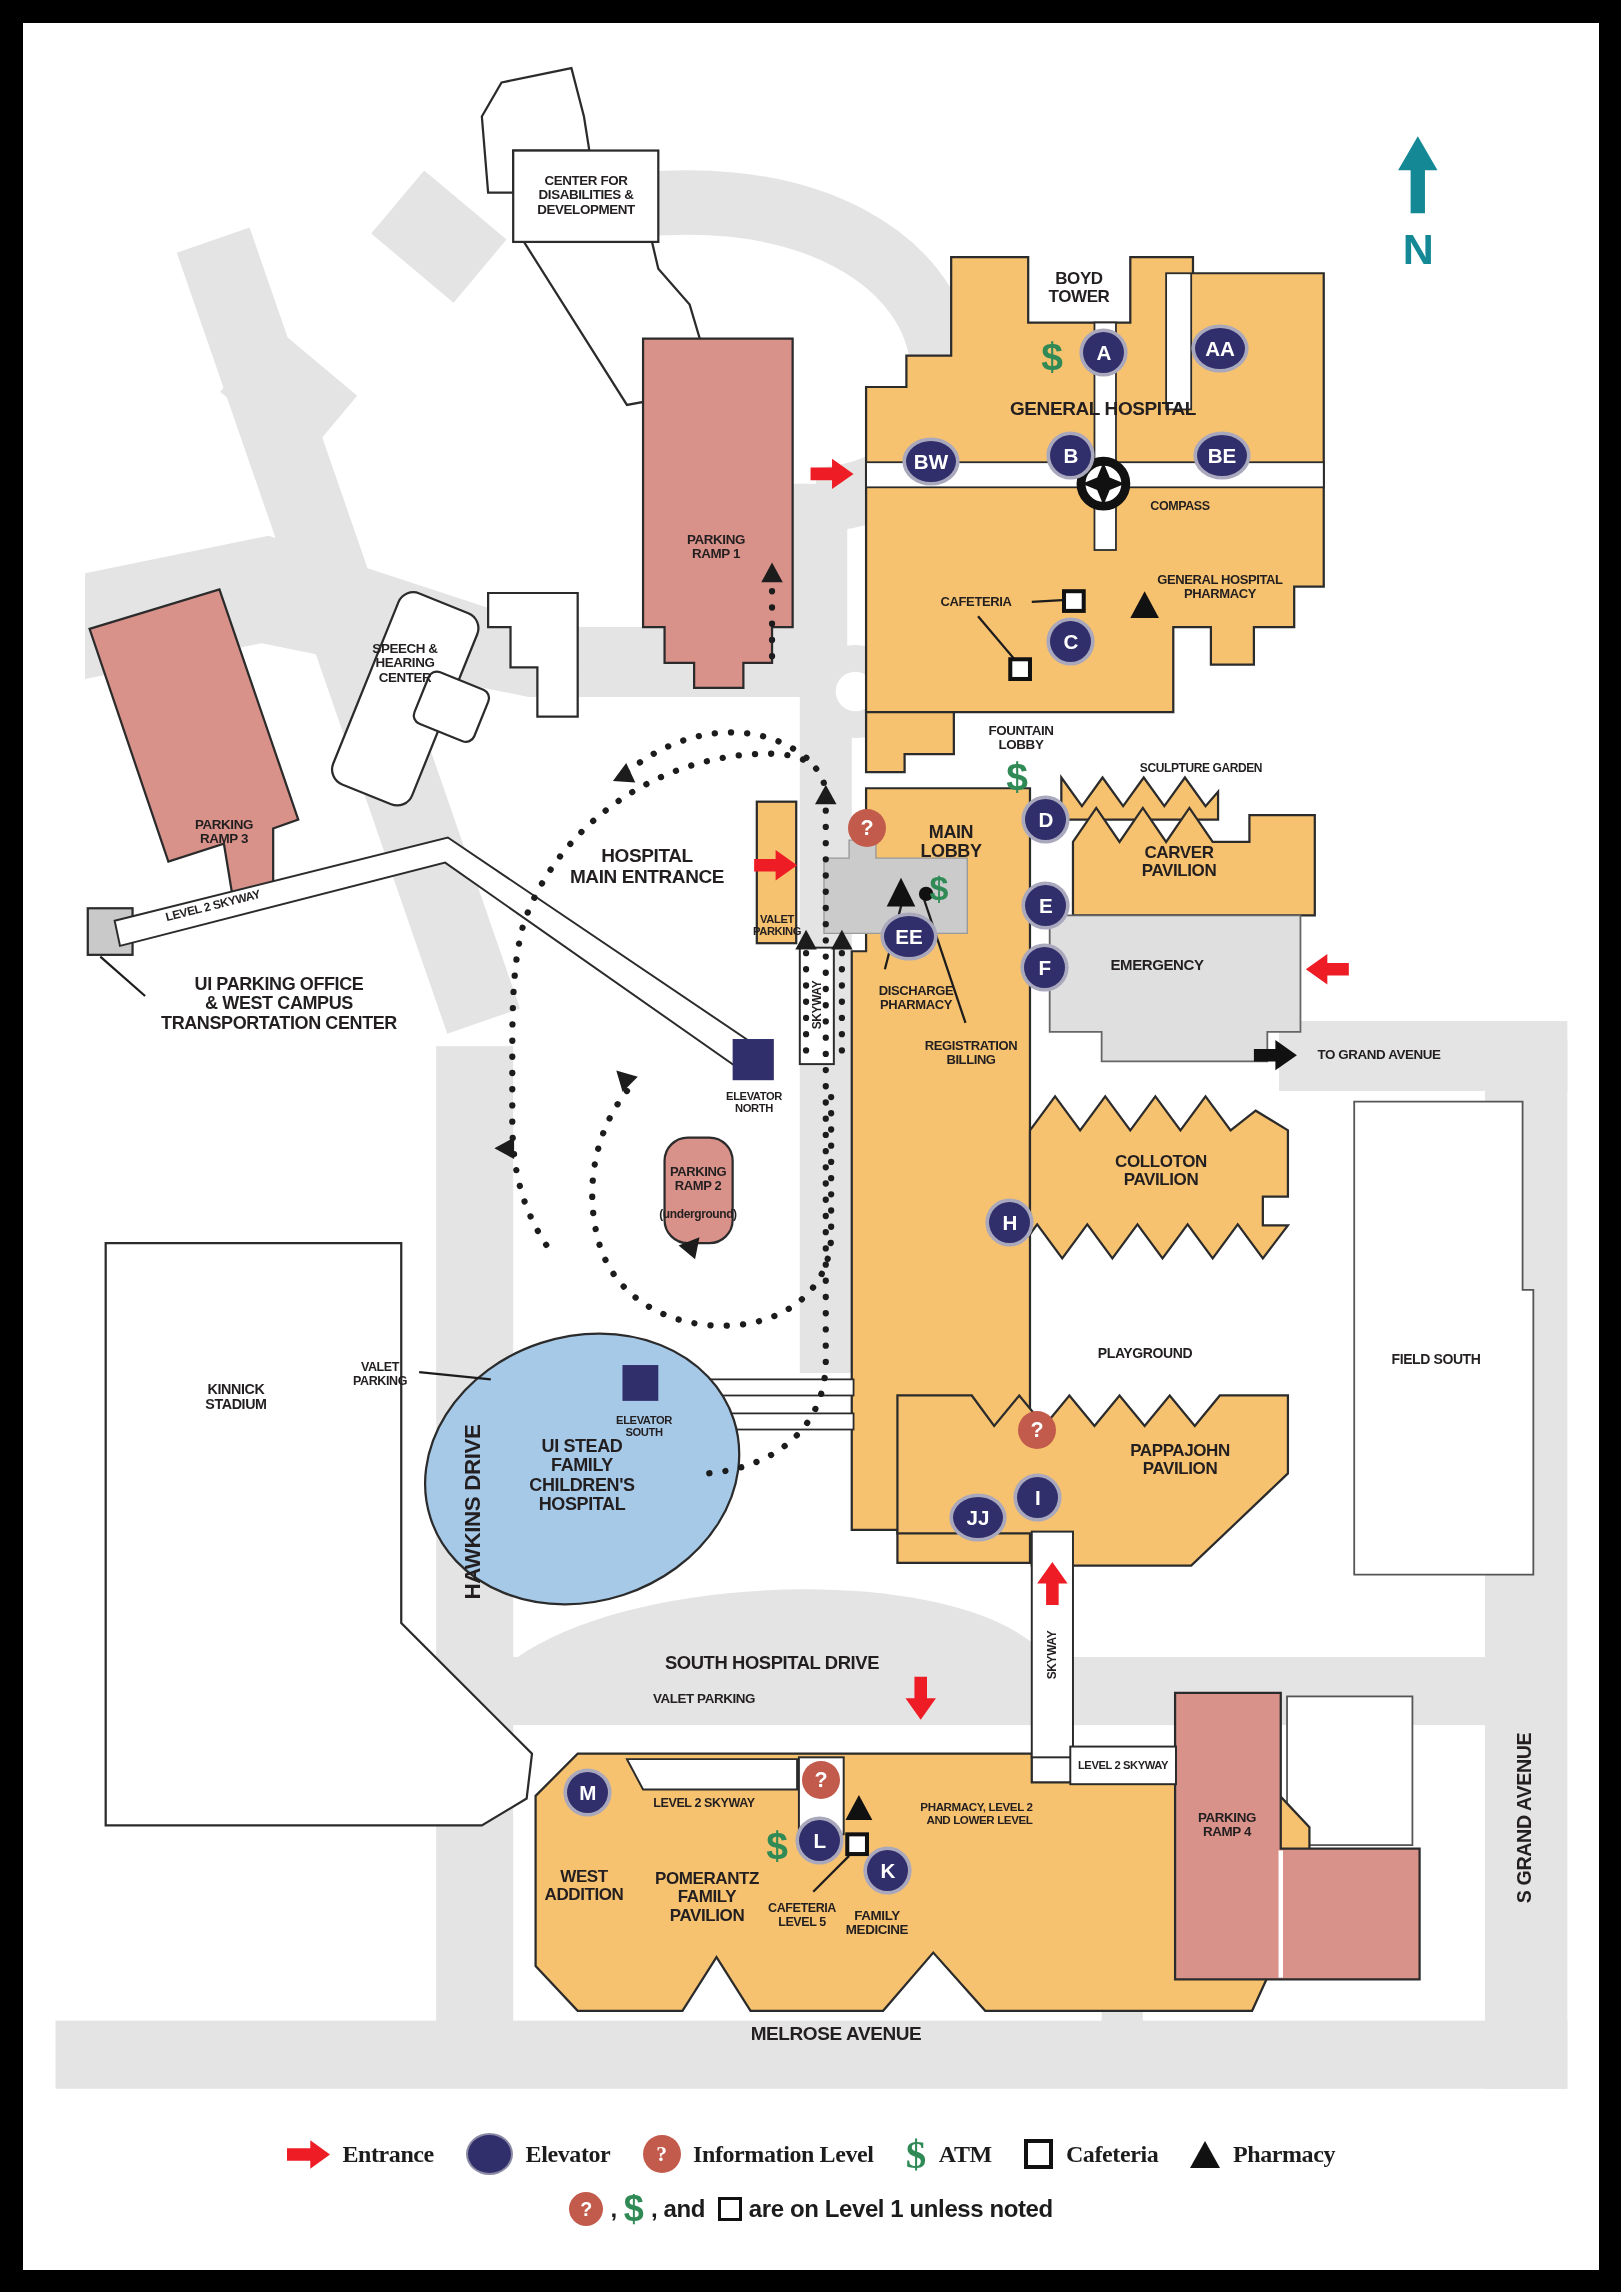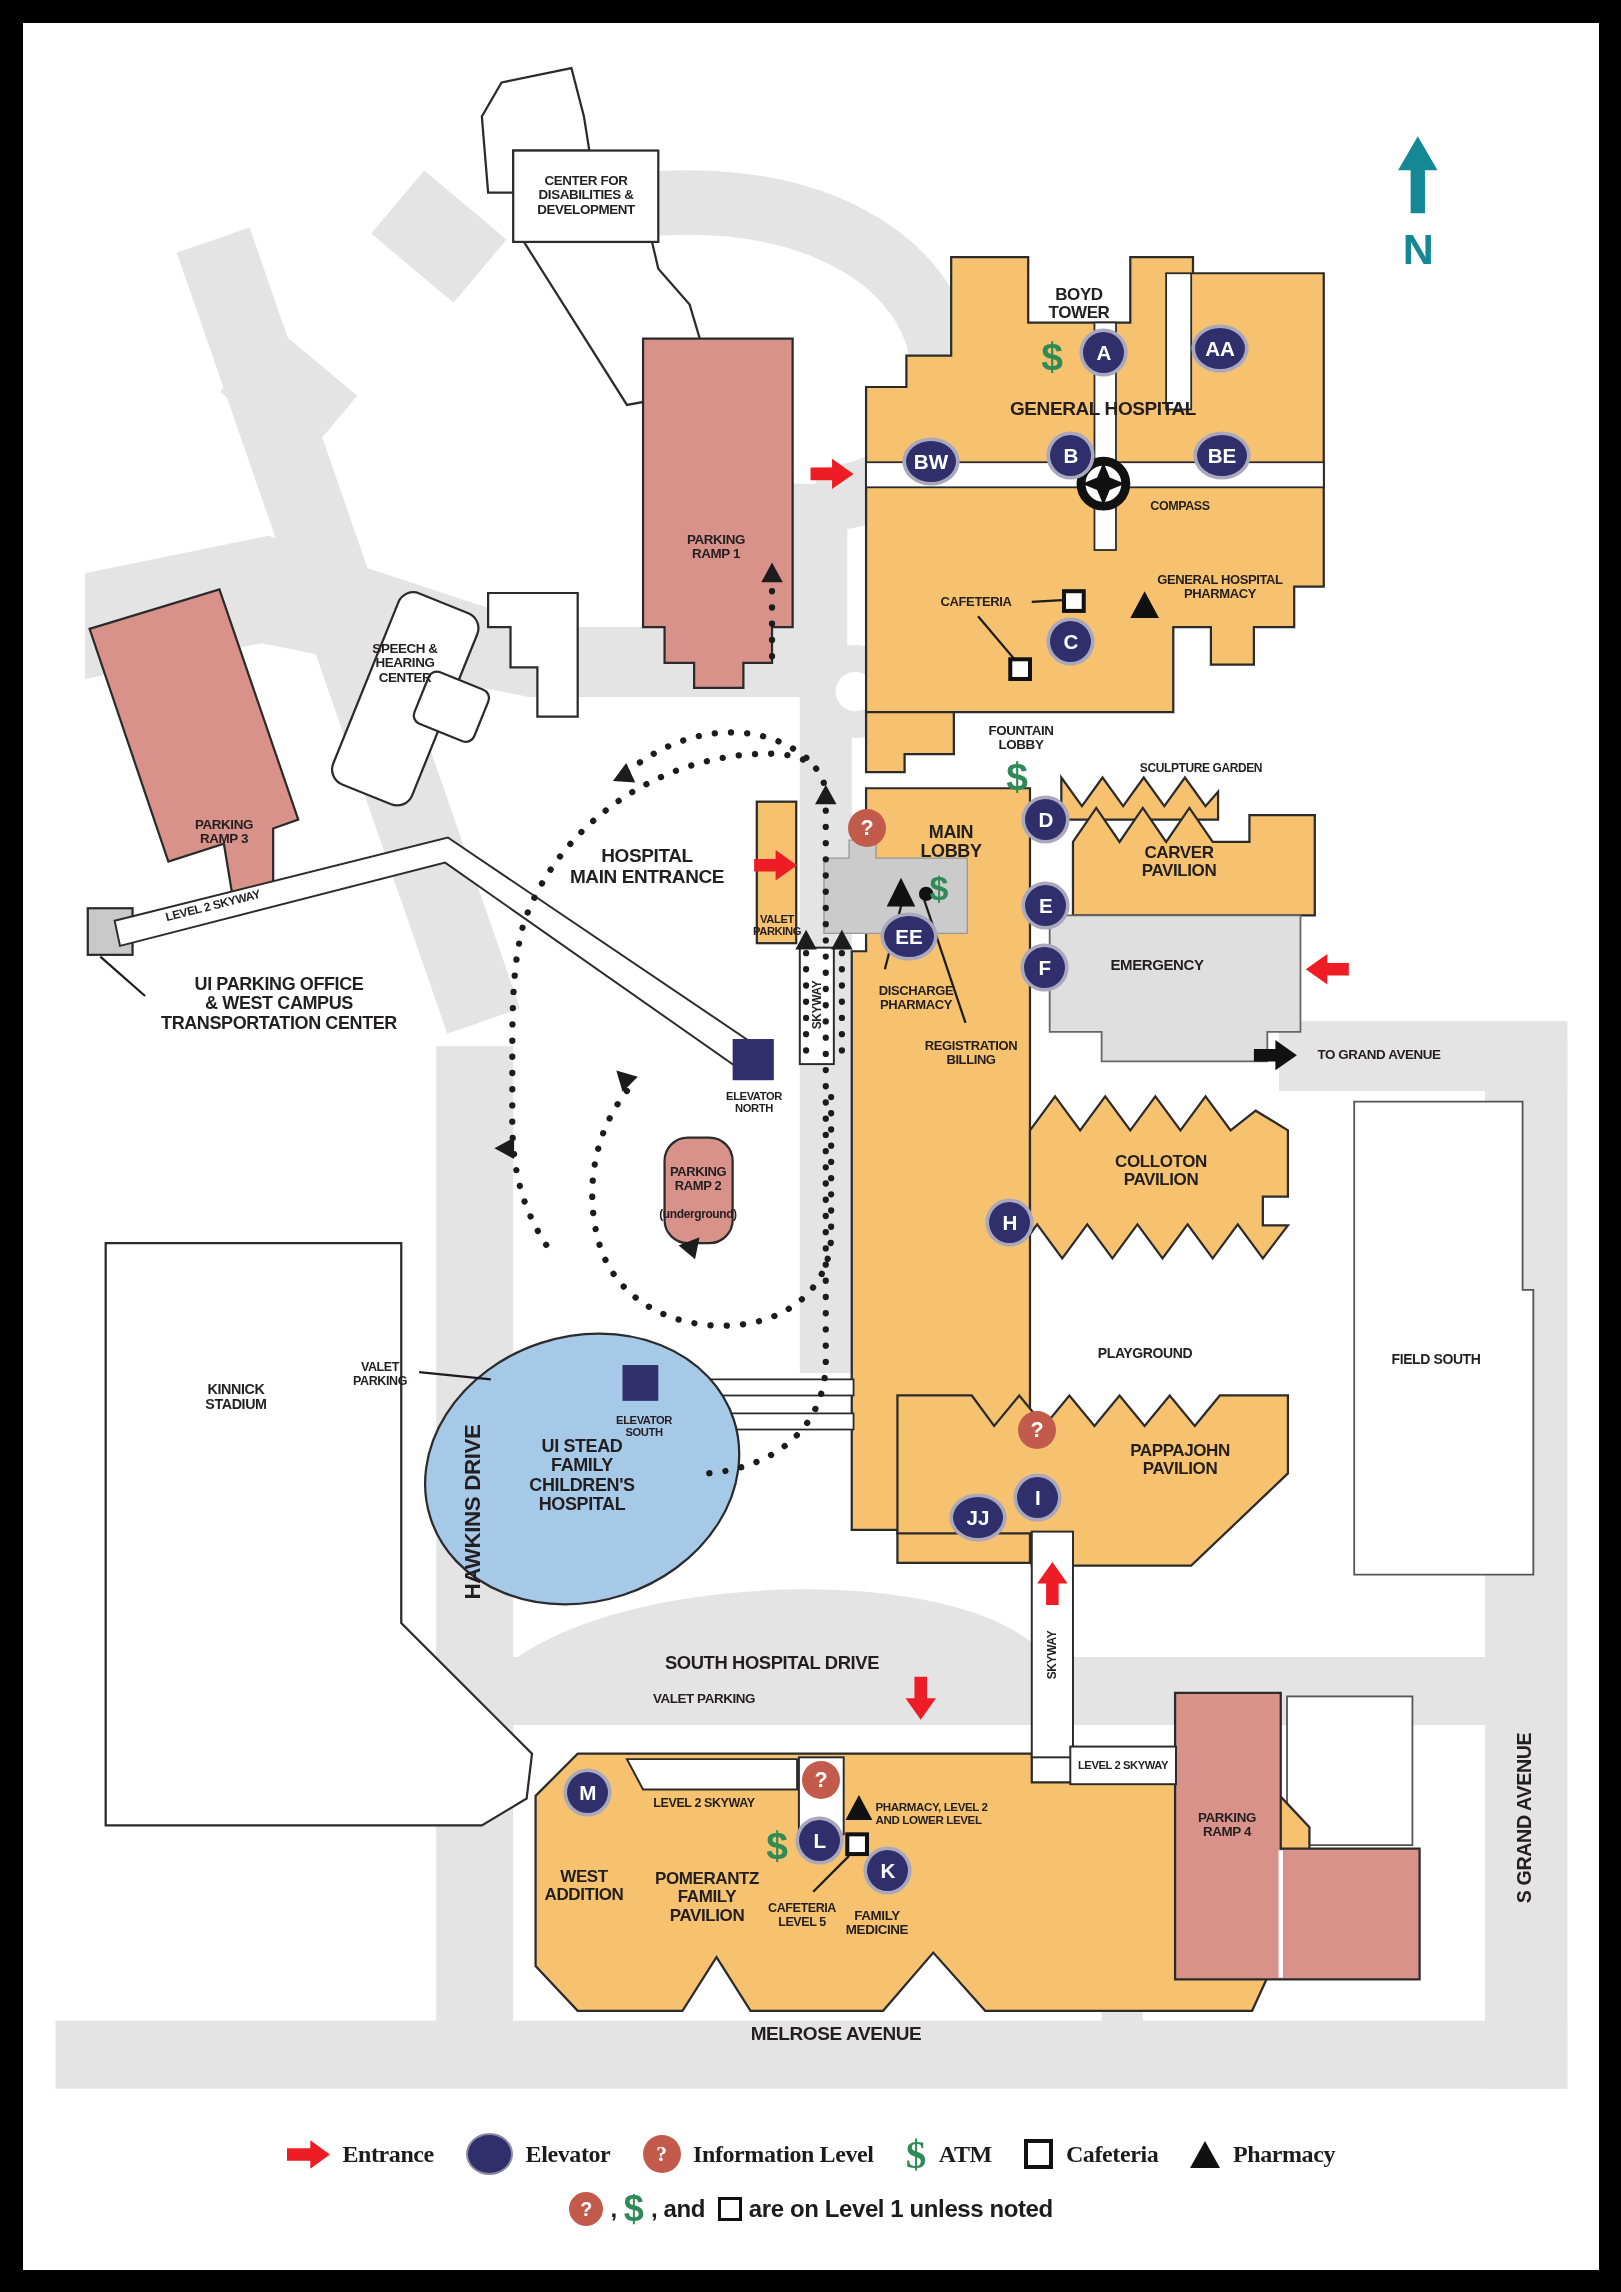--- a/index.html
+++ b/index.html
@@ -3,21 +3,21 @@
 <meta charset="utf-8">
 <style>
   html,body{margin:0;padding:0;background:#000;}
   .page{position:relative;width:1622px;height:2293px;background:#fff;overflow:hidden;
         font-family:"Liberation Sans",sans-serif;}
   .frame{position:absolute;inset:0;border:23px solid #000;pointer-events:none;z-index:50;}
   svg.base{position:absolute;left:0;top:0;z-index:1;}
   .lbl{position:absolute;z-index:10;font-weight:bold;color:#231f20;white-space:pre-line;
        text-align:center;line-height:1.08;letter-spacing:-0.4px;transform:translate(-50%,-50%);}
   .lbl.rot90{transform:translate(-50%,-50%) rotate(-90deg);}
-  .lbl.left{text-align:left;}
+  .lbl.left{text-align:right;}
   .elv{position:absolute;z-index:12;width:41px;height:41px;margin-left:-20.6px;margin-top:-20.6px;
        background:#312F6B;border-radius:50%;display:flex;align-items:center;justify-content:center;
        color:#fff;font-weight:bold;font-size:20.6px;box-shadow:0 0 0 3.6px #A9A8BD;}
   .elv.wide{width:50px;margin-left:-25px;}
   .info{position:absolute;z-index:12;width:38px;height:38px;margin-left:-19px;margin-top:-19px;
        background:#C25B4B;border-radius:50%;display:flex;align-items:center;justify-content:center;
        color:#fff;font-weight:bold;font-size:21.5px;}
   .atm{position:absolute;z-index:12;transform:translate(-50%,-50%);color:#2F8A56;
        font-weight:bold;font-size:39px;line-height:1;}
   .teal{color:#148995;}
@@ -178,21 +178,21 @@
     <path d="M0,-14 L12,8 L-12,8 Z" transform="translate(900,1052)"></path>
     <path d="M0,-14 L12,8 L-12,8 Z" transform="translate(940,1052)"></path>
     <path d="M0,-14 L12,8 L-12,8 Z" transform="translate(772,1392) rotate(40)"></path>
     <path d="M0,-14 L12,8 L-12,8 Z" transform="translate(697,866) rotate(-115)"></path>
   </g>
 </svg>
 
 <div class="lbl" style="left:586px;top:196px;font-size:13.4px;width:152px;">CENTER FOR
 DISABILITIES &amp;
 DEVELOPMENT</div>
-<div class="lbl" style="left:1079px;top:304px;font-size:17px;">BOYD
+<div class="lbl" style="left:1079px;top:288px;font-size:17px;">BOYD
 TOWER</div>
 <div class="lbl" style="left:1103px;top:409px;font-size:19px;width:358px;">GENERAL HOSPITAL</div>
 <div class="lbl" style="left:1180px;top:507px;font-size:12.5px;">COMPASS</div>
 <div class="lbl" style="left:1220px;top:587px;font-size:13px;width:197px;">GENERAL HOSPITAL
 PHARMACY</div>
 <div class="lbl" style="left:976px;top:602px;font-size:13px;">CAFETERIA</div>
 <div class="lbl" style="left:1021px;top:738px;font-size:13.4px;">FOUNTAIN
 LOBBY</div>
 <div class="lbl" style="left:1201px;top:768px;font-size:12px;width:179px;">SCULPTURE GARDEN</div>
 <div class="lbl" style="left:1179px;top:862px;font-size:17px;">CARVER

